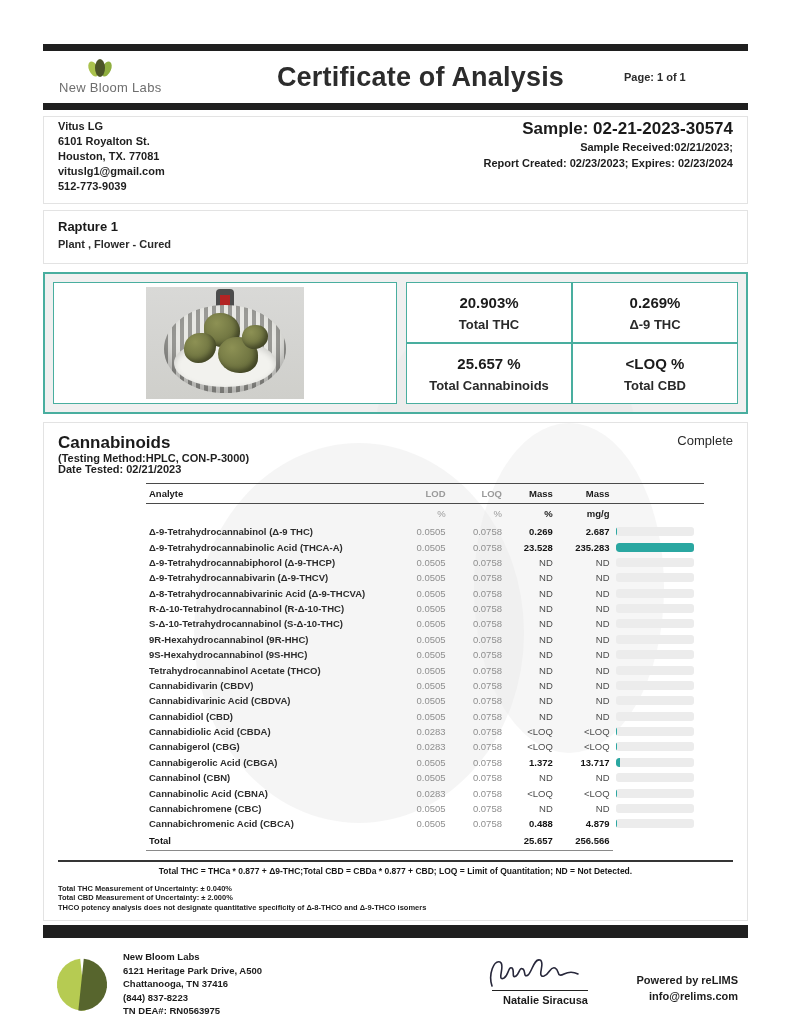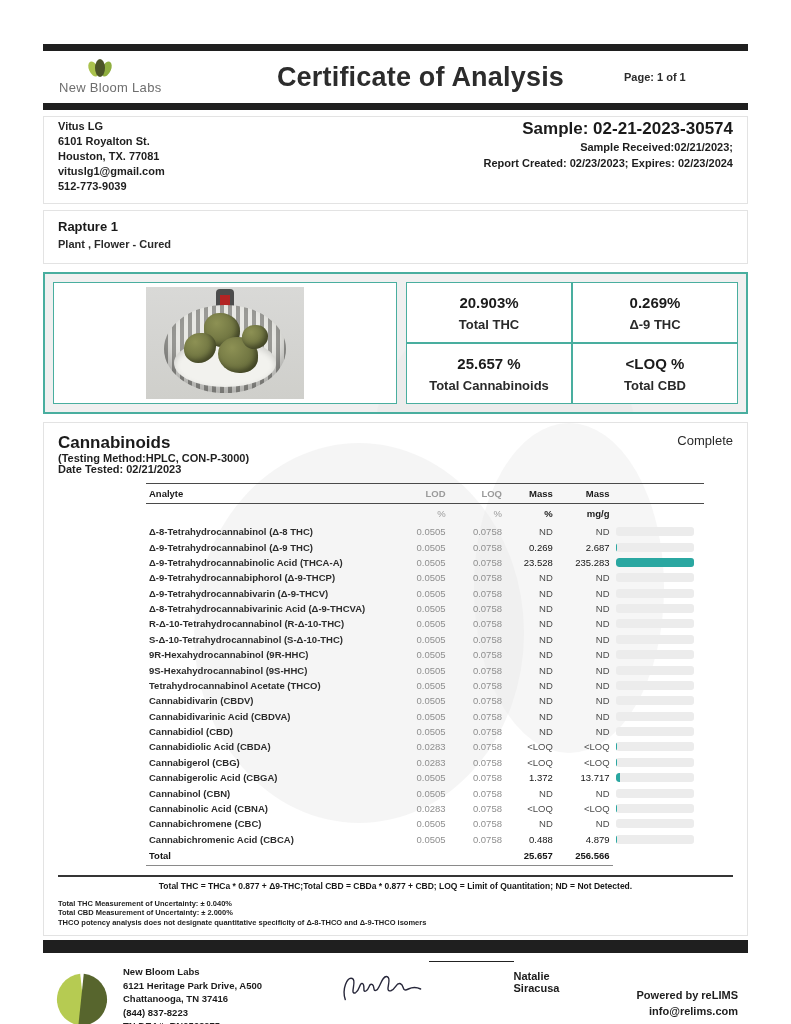--- a/index.html
+++ b/index.html
@@ -72,41 +72,41 @@
   th.c-lod, th.c-loq { text-align:right; font-weight:600; color:#9a9a9a; }
   th.c-mass { text-align:right; font-weight:700; color:#1b1b1b; }
   th.c-barhead { width:92px; }
   tr.units td { padding-top:4px; padding-bottom:5px; text-align:right; }
   tr.units td.u-gray { color:#9a9a9a; }
   tr.units td.u-dark { color:#1b1b1b; font-weight:600; }
   td.c-analyte { text-align:left; color:#2c2c2c; font-weight:600; width:248px; }
   td.c-lod, td.c-loq { text-align:right; color:#8f8f8f; width:58px; }
   td.c-mass-pct, td.c-mass-mgg { text-align:right; color:#4c4c4c; width:52px; }
   td.c-mass-mgg { width:58px; }
-  td.num-bold { color:#141414; font-weight:400; }
+  td.num-bold { color:#141414; font-weight:700; }
   td.c-bar { width:92px; padding-left:14px; }
   .bar-track { width:78px; height:9px; background:#ececec; border-radius:3px; overflow:hidden; }
   .bar-fill { height:9px; background:#2aa7a1; border-radius:3px 0 0 3px; min-width:1.5px; }
   tr.total-row td { font-weight:700; color:#141414; border-bottom:1px solid #8a8a8a; padding-top:3px; padding-bottom:4px; }
   tr.total-row td.c-bar { border-bottom:none; }
 
   .footnote-block { margin-top:9px; border-top:2px solid #353535; padding-top:4px; position:relative; z-index:1; }
   .footnote-main { font-size:8.5px; font-weight:700; color:#161616;text-align:center; }
   .footnote-small { margin-top:8px; }
   .footnote-small div { font-size:7.5px; font-weight:600; color:#1d1d1d; line-height:9.5px; }
 
   
   .footer { display:flex; padding:12px 10px 8px 12px; align-items:flex-start; }
   .footer-logo { width:54px; height:58px; position:relative; margin-top:8px; }
   .footer-logo .fl { position:absolute; top:2px; width:26px; height:52px; }
   .footer-logo .fl.left { left:2px; background:#b6cb52; border-radius:100% 0 0 100% / 50% 0 0 50%; transform:rotate(-6deg); }
   .footer-logo .fl.right { left:26px; background:#57652d; border-radius:0 100% 100% 0 / 0 50% 50% 0; transform:rotate(6deg); }
   .lab-info { margin-left:14px; width:210px; }
   .lab-info div { font-size:9.5px; font-weight:600; color:#1c1c1c; line-height:13.5px; }
-  .signature { flex:1; display:flex; align-items:flex-start; margin-top:2px; }
+  .signature { flex:1; display:flex; flex-direction:column; align-items:flex-end; margin-top:2px; }
   .sig-svg { display:block; }
   .sig-line { width:96px; border-bottom:1.5px solid #222; margin-top:-6px; }
   .sig-name { font-size:11px; font-weight:600; color:#1b1b1b; margin-top:3px; }
   .powered { width:150px; text-align:right; margin-top:22px; }
   .powered div { font-size:11px; font-weight:600; color:#1d1d1d; line-height:16px; }
 </style>
 </head>
 <body>
 
 <div class="page">
@@ -206,30 +206,20 @@
           <td></td>
           <td class="u-gray">%</td>
           <td class="u-gray">%</td>
           <td class="u-dark">%</td>
           <td class="u-dark">mg/g</td>
           <td></td>
         </tr>
       </thead>
       <tbody>
           <tr>
-            <td class="c-analyte">Δ-8-Tetrahydrocannabinol (Δ-8 THC)</td>
-            <td class="c-lod">0.0505</td>
-            <td class="c-loq">0.0758</td>
-            <td class="c-mass-pct">ND</td>
-            <td class="c-mass-mgg">ND</td>
-            <td class="c-bar">
-              <div class="bar-track"></div>
-            </td>
-          </tr>
-          <tr>
             <td class="c-analyte">Δ-9-Tetrahydrocannabinol (Δ-9 THC)</td>
             <td class="c-lod">0.0505</td>
             <td class="c-loq">0.0758</td>
             <td class="c-mass-pct num-bold">0.269</td>
             <td class="c-mass-mgg num-bold">2.687</td>
             <td class="c-bar">
               <div class="bar-track">
                 <div class="bar-fill" style="width: 1.5%;"></div>
               </div>
             </td>

